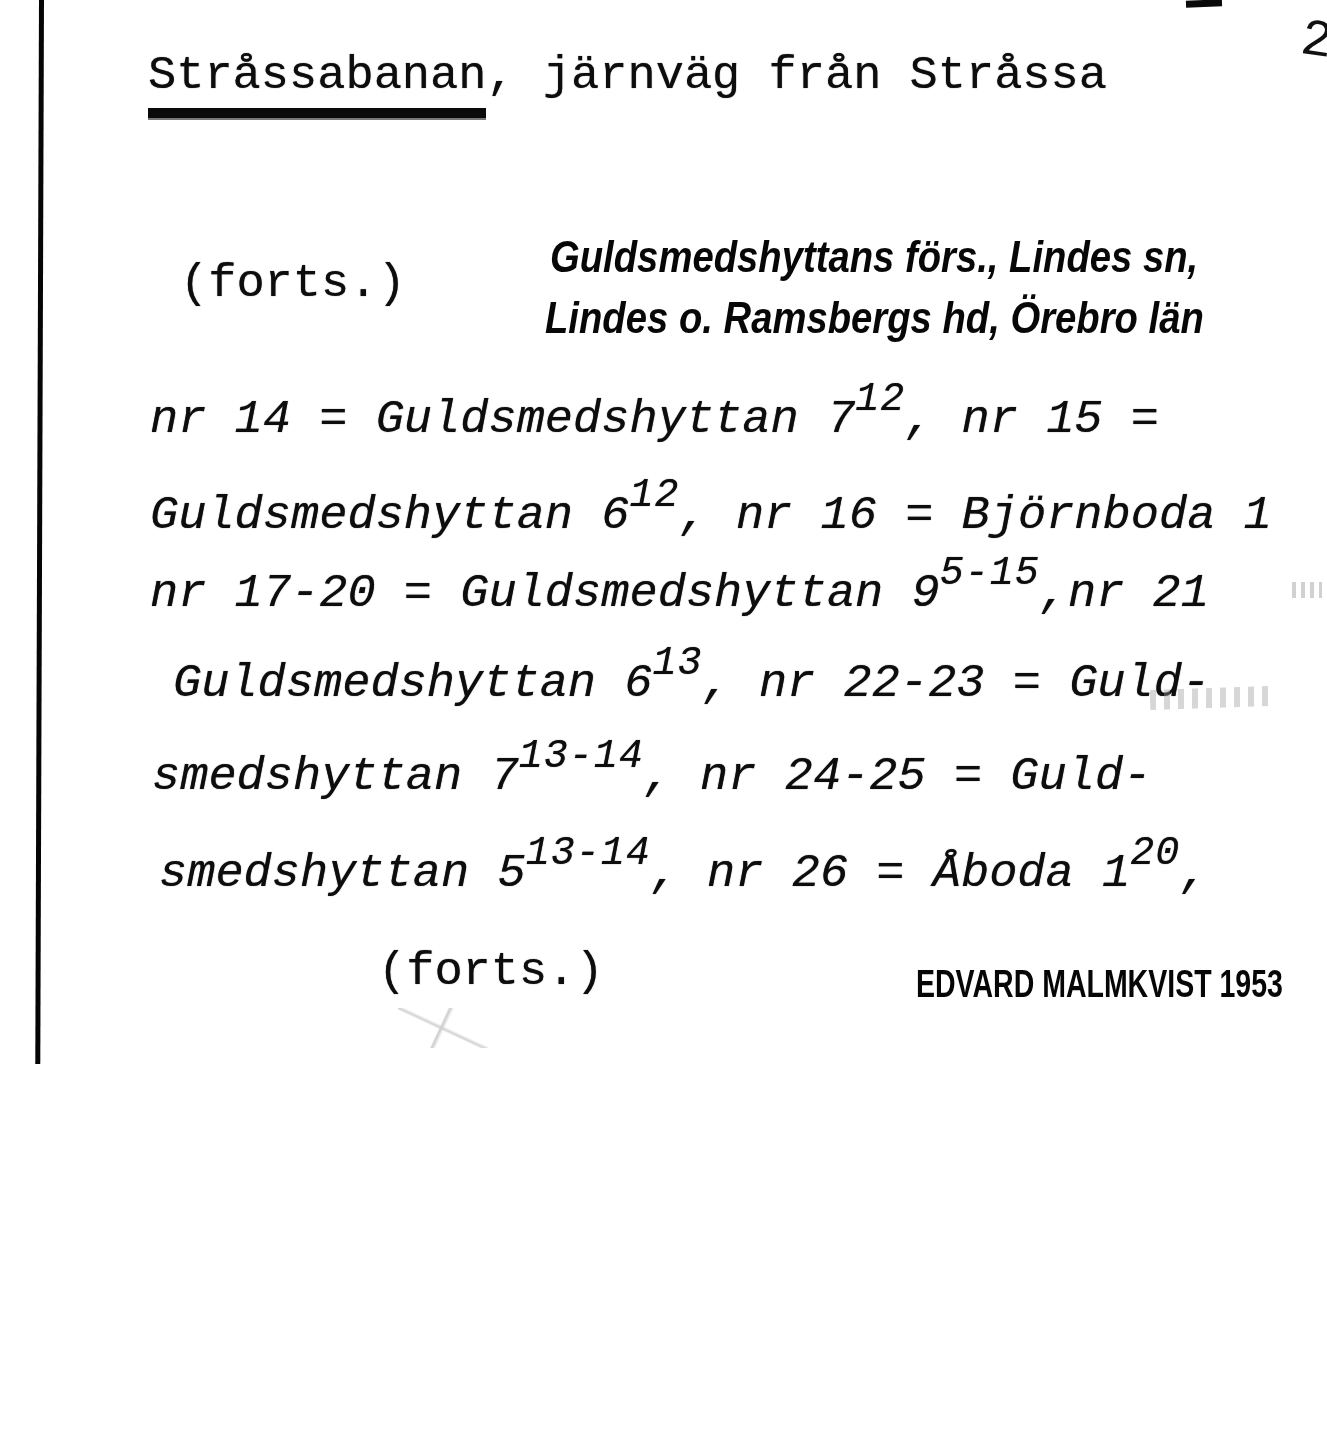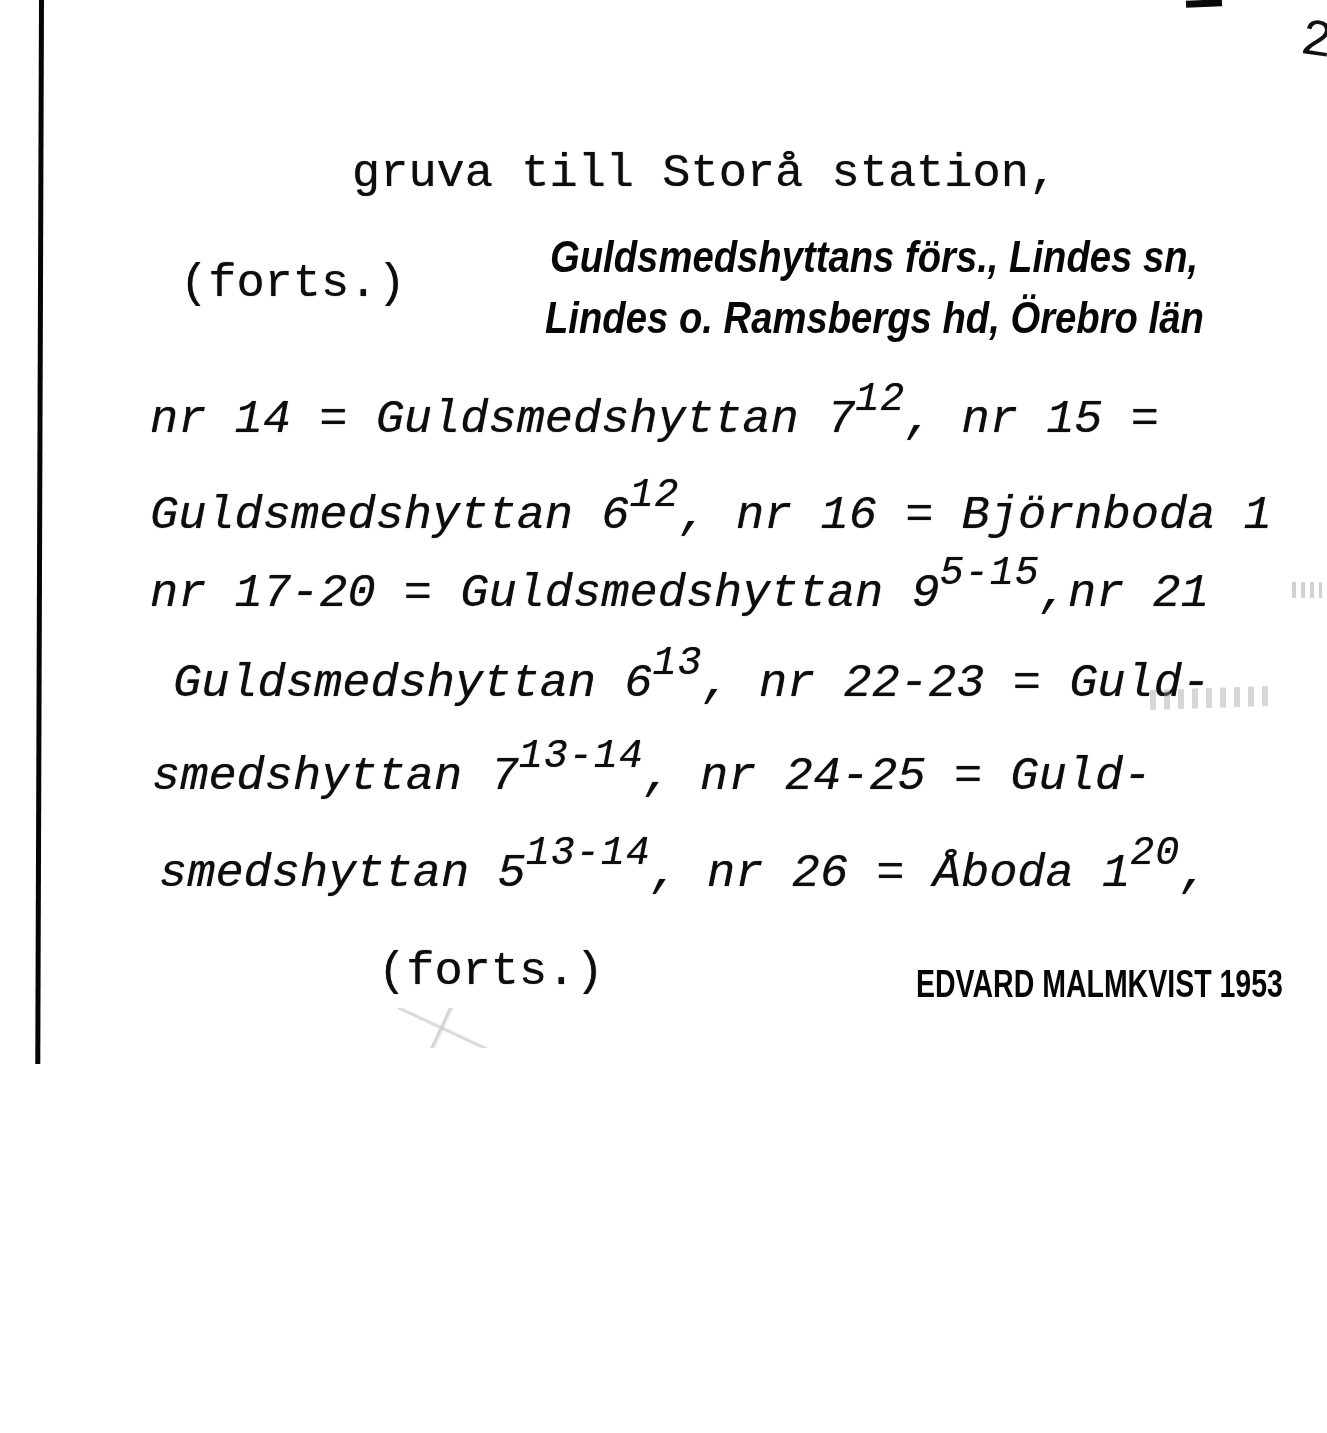--- a/index.html
+++ b/index.html
@@ -143,22 +143,22 @@
     opacity: 0.45;
   }
 </style>
 </head>
 <body>
 
 <div class="page">
 
   <div class="v-rule"></div>
 
+  <div class="tw title-1"><span class="underlined">Stråssabanan</span><span>, järnväg från Stråssa</span></div>
 
-  <div class="tw title-2">gruva till Storå station,</div>
 
   <div class="tw forts-top">(forts.)</div>
 
   <div class="loc loc-1">Guldsmedshyttans förs., Lindes sn,</div>
 
   <div class="loc loc-2">Lindes o. Ramsbergs hd, Örebro län</div>
 
   <div>
       <div class="body-line line-0">nr 14 = Guldsmedshyttan 7<sup>12</sup>, nr 15 =</div>
       <div class="body-line line-1">Guldsmedshyttan 6<sup>12</sup>, nr 16 = Björnboda 1</div>

